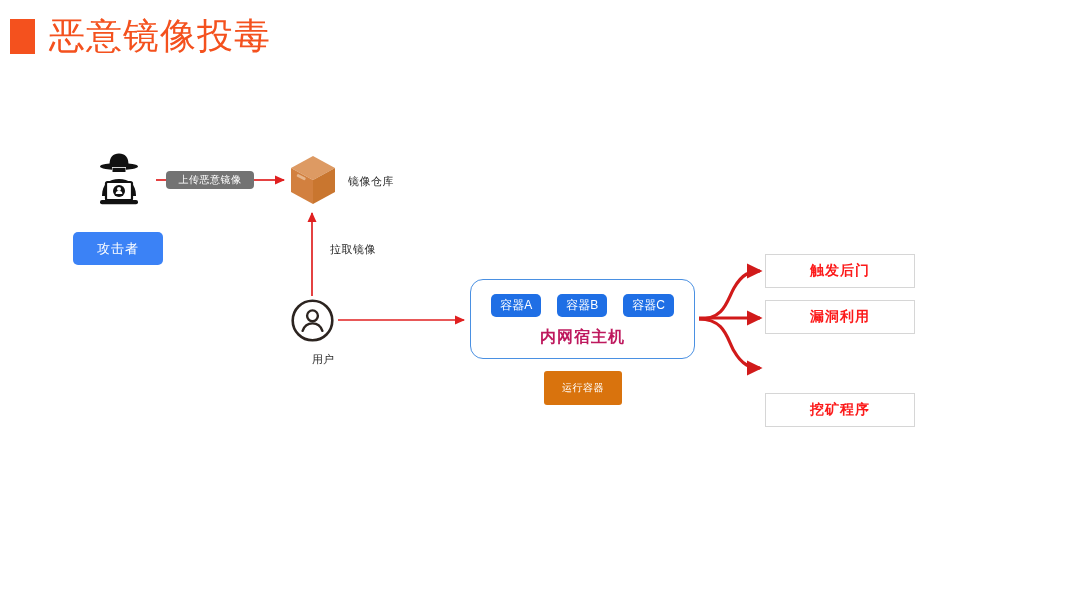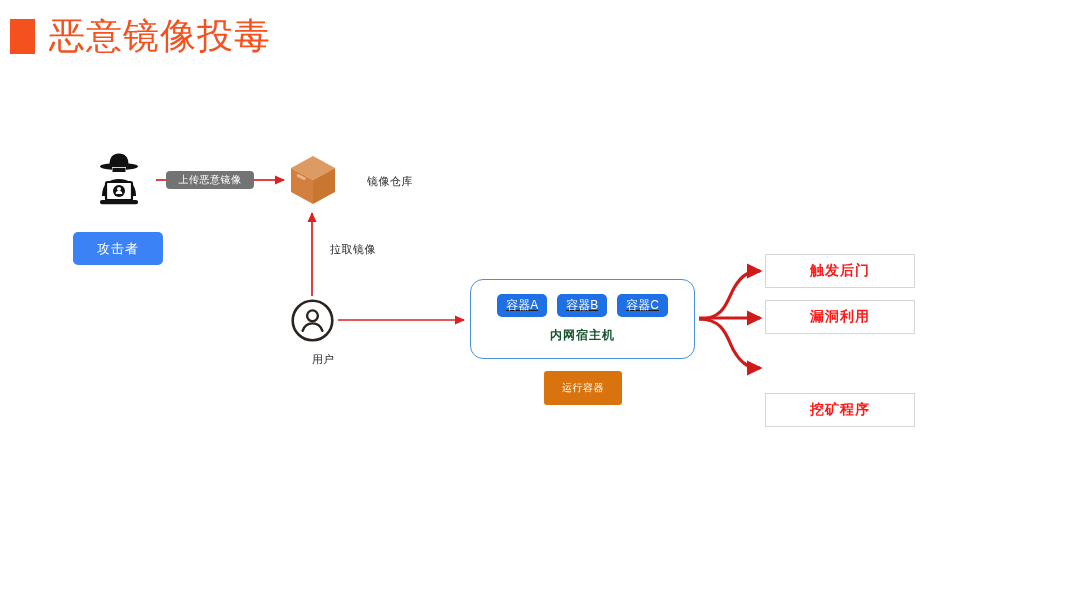--- a/index.html
+++ b/index.html
@@ -106,21 +106,20 @@
     width: 50px;
     height: 52px;
   }
   #registry-label {
     left: 348px;
     top: 174px;
     font-size: 11px;
     color: #2b2b2b;
     letter-spacing: 0.5px;
     white-space: nowrap;
-    margin-left: 19px;
   }
 
   
   #pull-label {
     left: 330px;
     top: 242px;
     font-size: 11px;
     color: #2b2b2b;
     letter-spacing: 0.5px;
     white-space: nowrap;
@@ -154,41 +153,40 @@
     background: #ffffff;
     box-sizing: border-box;
   }
   #containers-row {
     position: absolute;
     left: 0;
     top: 14px;
     width: 100%;
     display: flex;
     justify-content: center;
-    gap: 10px;
-    text-decoration: underline;
+    gap: 16px;
   }
   .container-badge {
     background: #1f6fe5;
     border-radius: 5px;
     color: #ffffff;
     font-size: 12px;
     padding: 4px 9px;
     white-space: nowrap;
     line-height: 1.25;
   }
   #host-label {
     position: absolute;
     left: 0;
     top: 47px;
     width: 100%;
     text-align: center;
-    font-size: 12px;
+    font-size: 16px;
     font-weight: bold;
-    color: #14532d;
+    color: #be185d;
     letter-spacing: 1px;
   }
 
   
   #run-badge {
     left: 544px;
     top: 371px;
     width: 78px;
     height: 34px;
     background: #d9730d;

